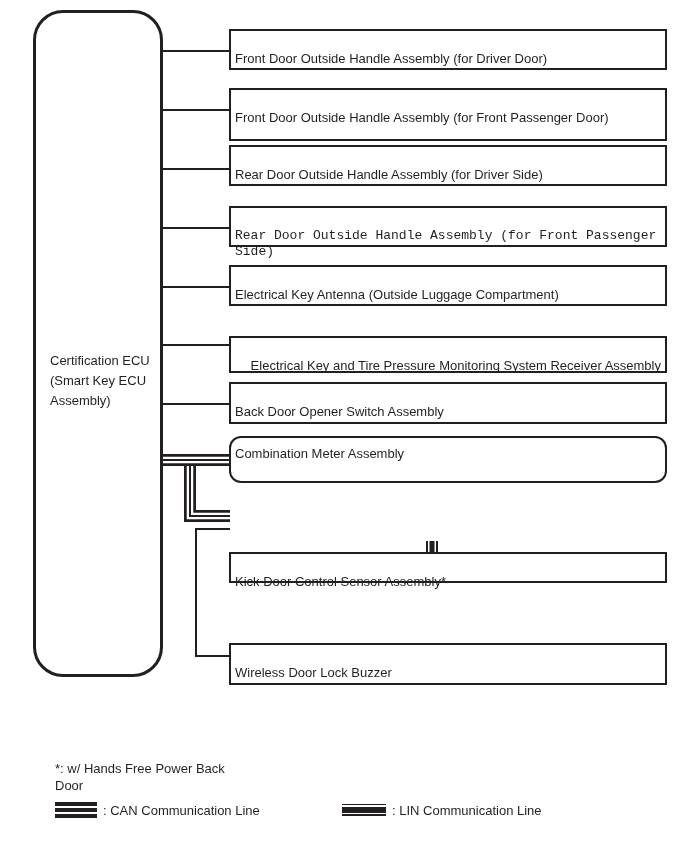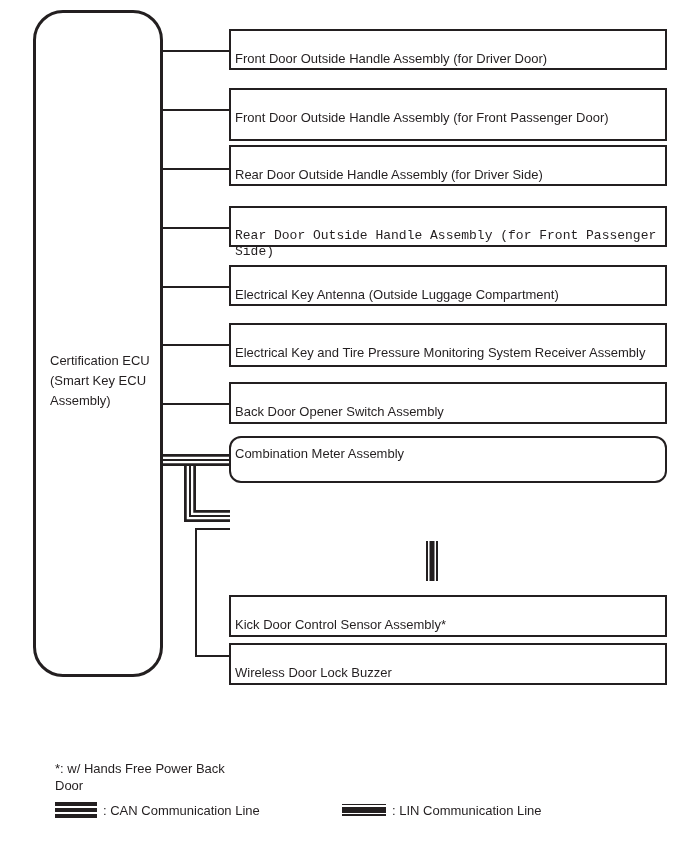--- a/index.html
+++ b/index.html
@@ -82,24 +82,24 @@
 
   <div id="hub">
     <div class="hub-label">Certification ECU (Smart Key ECU Assembly)</div>
   </div>
 
   <div class="node" style="top:29px;height:41px;">Front Door Outside Handle Assembly (for Driver Door)</div>
   <div class="node" style="top:88px;height:53px;">Front Door Outside Handle Assembly (for Front Passenger Door)</div>
   <div class="node" style="top:145px;height:41px;">Rear Door Outside Handle Assembly (for Driver Side)</div>
   <div class="node" style="top:206px;height:41px;font-family:Liberation Mono, monospace;">Rear Door Outside Handle Assembly (for Front Passenger Side)</div>
   <div class="node" style="top:265px;height:41px;">Electrical Key Antenna (Outside Luggage Compartment)</div>
-  <div class="node" style="top:323px;height:44px;">Electrical Key and Tire Pressure Monitoring System Receiver Assembly</div>
+  <div class="node" style="top:336px;height:37px;text-align:right;">Electrical Key and Tire Pressure Monitoring System Receiver Assembly</div>
   <div class="node" style="top:382px;height:42px;">Back Door Opener Switch Assembly</div>
   <div class="node rounded" style="top:436px;height:47px;">Combination Meter Assembly</div>
-  <div class="node" style="top:595px;height:42px;">Kick Door Control Sensor Assembly*</div>
+  <div class="node" style="top:552px;height:31px;">Kick Door Control Sensor Assembly*</div>
   <div class="node" style="top:635px;height:42px;margin-top:8px;">Wireless Door Lock Buzzer</div>
 
   <div id="footnote">*: w/ Hands Free Power Back Door</div>
 
   <div class="legend-row" id="legend-can">
     <span class="swatch can"></span>
     <span>: CAN Communication Line</span>
   </div>
 
   <div class="legend-row" id="legend-lin">

